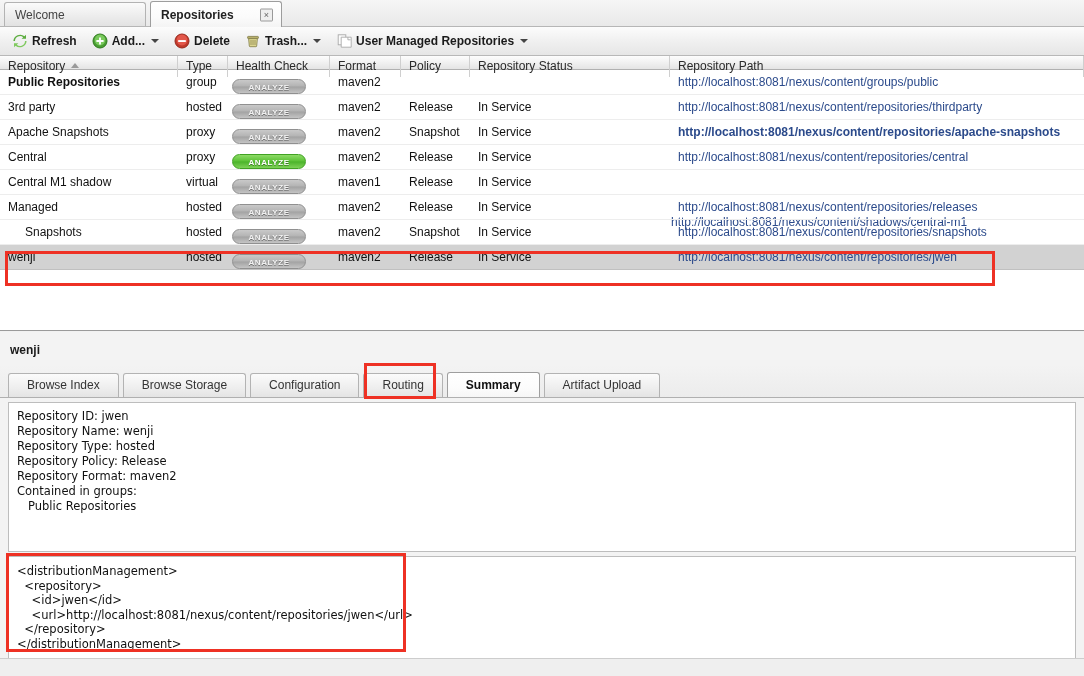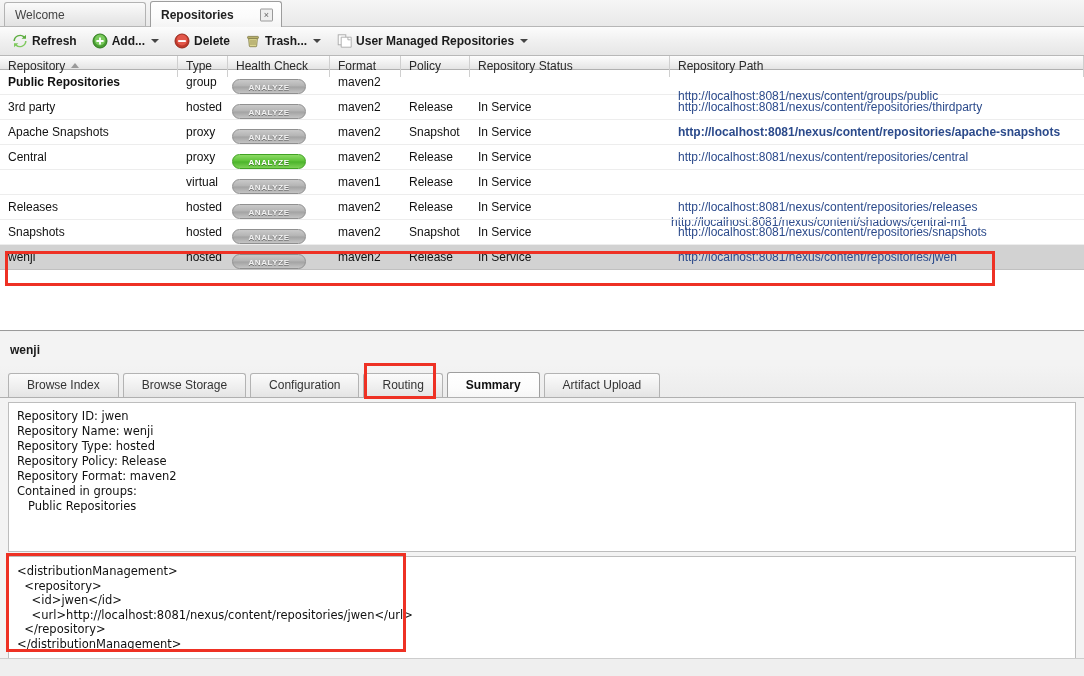--- a/index.html
+++ b/index.html
@@ -359,21 +359,21 @@
         <div class="hcell" style="left: 470px; width: 200px;"><span>Repository Status</span></div>
       </div>
     <div id="grid-body">
         <div class="grow">
           <div class="gcell bold" style="left: 0px; width: 178px;">Public Repositories</div>
           <div class="gcell" style="left: 178px; width: 50px;">group</div>
           <div class="gcell hc" style="left: 228px; width: 102px;"><span class="analyze gray">ANALYZE</span></div>
           <div class="gcell" style="left: 330px; width: 71px;">maven2</div>
           <div class="gcell" style="left: 401px; width: 69px;"></div>
           <div class="gcell" style="left: 470px; width: 200px;"></div>
-          <div class="gcell link" style="left: 670px; width: 414px; margin-top: 14px;">http://localhost:8081/nexus/content/groups/public</div>
+          <div class="gcell link" style="left: 670px; width: 414px;">http://localhost:8081/nexus/content/groups/public</div>
         </div>
         <div class="grow">
           <div class="gcell" style="left: 0px; width: 178px;">3rd party</div>
           <div class="gcell" style="left: 178px; width: 50px;">hosted</div>
           <div class="gcell hc" style="left: 228px; width: 102px;"><span class="analyze gray">ANALYZE</span></div>
           <div class="gcell" style="left: 330px; width: 71px;">maven2</div>
           <div class="gcell" style="left: 401px; width: 69px;">Release</div>
           <div class="gcell" style="left: 470px; width: 200px;">In Service</div>
           <div class="gcell link" style="left: 670px; width: 414px;">http://localhost:8081/nexus/content/repositories/thirdparty</div>
         </div>
@@ -389,38 +389,39 @@
         <div class="grow">
           <div class="gcell" style="left: 0px; width: 178px;">Central</div>
           <div class="gcell" style="left: 178px; width: 50px;">proxy</div>
           <div class="gcell hc" style="left: 228px; width: 102px;"><span class="analyze green">ANALYZE</span></div>
           <div class="gcell" style="left: 330px; width: 71px;">maven2</div>
           <div class="gcell" style="left: 401px; width: 69px;">Release</div>
           <div class="gcell" style="left: 470px; width: 200px;">In Service</div>
           <div class="gcell link" style="left: 670px; width: 414px;">http://localhost:8081/nexus/content/repositories/central</div>
         </div>
         <div class="grow">
+          <div class="gcell" style="left: 0px; width: 178px;">Central M1 shadow</div>
           <div class="gcell" style="left: 178px; width: 50px;">virtual</div>
           <div class="gcell hc" style="left: 228px; width: 102px;"><span class="analyze gray">ANALYZE</span></div>
           <div class="gcell" style="left: 330px; width: 71px;">maven1</div>
           <div class="gcell" style="left: 401px; width: 69px;">Release</div>
           <div class="gcell" style="left: 470px; width: 200px;">In Service</div>
           <div class="gcell link" style="left: 663px; width: 414px; margin-top: 40px;">http://localhost:8081/nexus/content/shadows/central-m1</div>
         </div>
         <div class="grow">
-          <div class="gcell" style="left: 0px; width: 178px;">Releases</div>
+          <div class="gcell" style="left: 0px; width: 178px;">Managed</div>
           <div class="gcell" style="left: 178px; width: 50px;">hosted</div>
           <div class="gcell hc" style="left: 228px; width: 102px;"><span class="analyze gray">ANALYZE</span></div>
           <div class="gcell" style="left: 330px; width: 71px;">maven2</div>
           <div class="gcell" style="left: 401px; width: 69px;">Release</div>
           <div class="gcell" style="left: 470px; width: 200px;">In Service</div>
           <div class="gcell link" style="left: 670px; width: 414px;">http://localhost:8081/nexus/content/repositories/releases</div>
         </div>
         <div class="grow">
-          <div class="gcell" style="left: 0px; width: 178px;">Snapshots</div>
+          <div class="gcell" style="left: 17px; width: 178px;">Snapshots</div>
           <div class="gcell" style="left: 178px; width: 50px;">hosted</div>
           <div class="gcell hc" style="left: 228px; width: 102px;"><span class="analyze gray">ANALYZE</span></div>
           <div class="gcell" style="left: 330px; width: 71px;">maven2</div>
           <div class="gcell" style="left: 401px; width: 69px;">Snapshot</div>
           <div class="gcell" style="left: 470px; width: 200px;">In Service</div>
           <div class="gcell link" style="left: 670px; width: 414px;">http://localhost:8081/nexus/content/repositories/snapshots</div>
         </div>
         <div class="grow selected">
           <div class="gcell" style="left: 0px; width: 178px;">wenji</div>
           <div class="gcell" style="left: 178px; width: 50px;">hosted</div>

